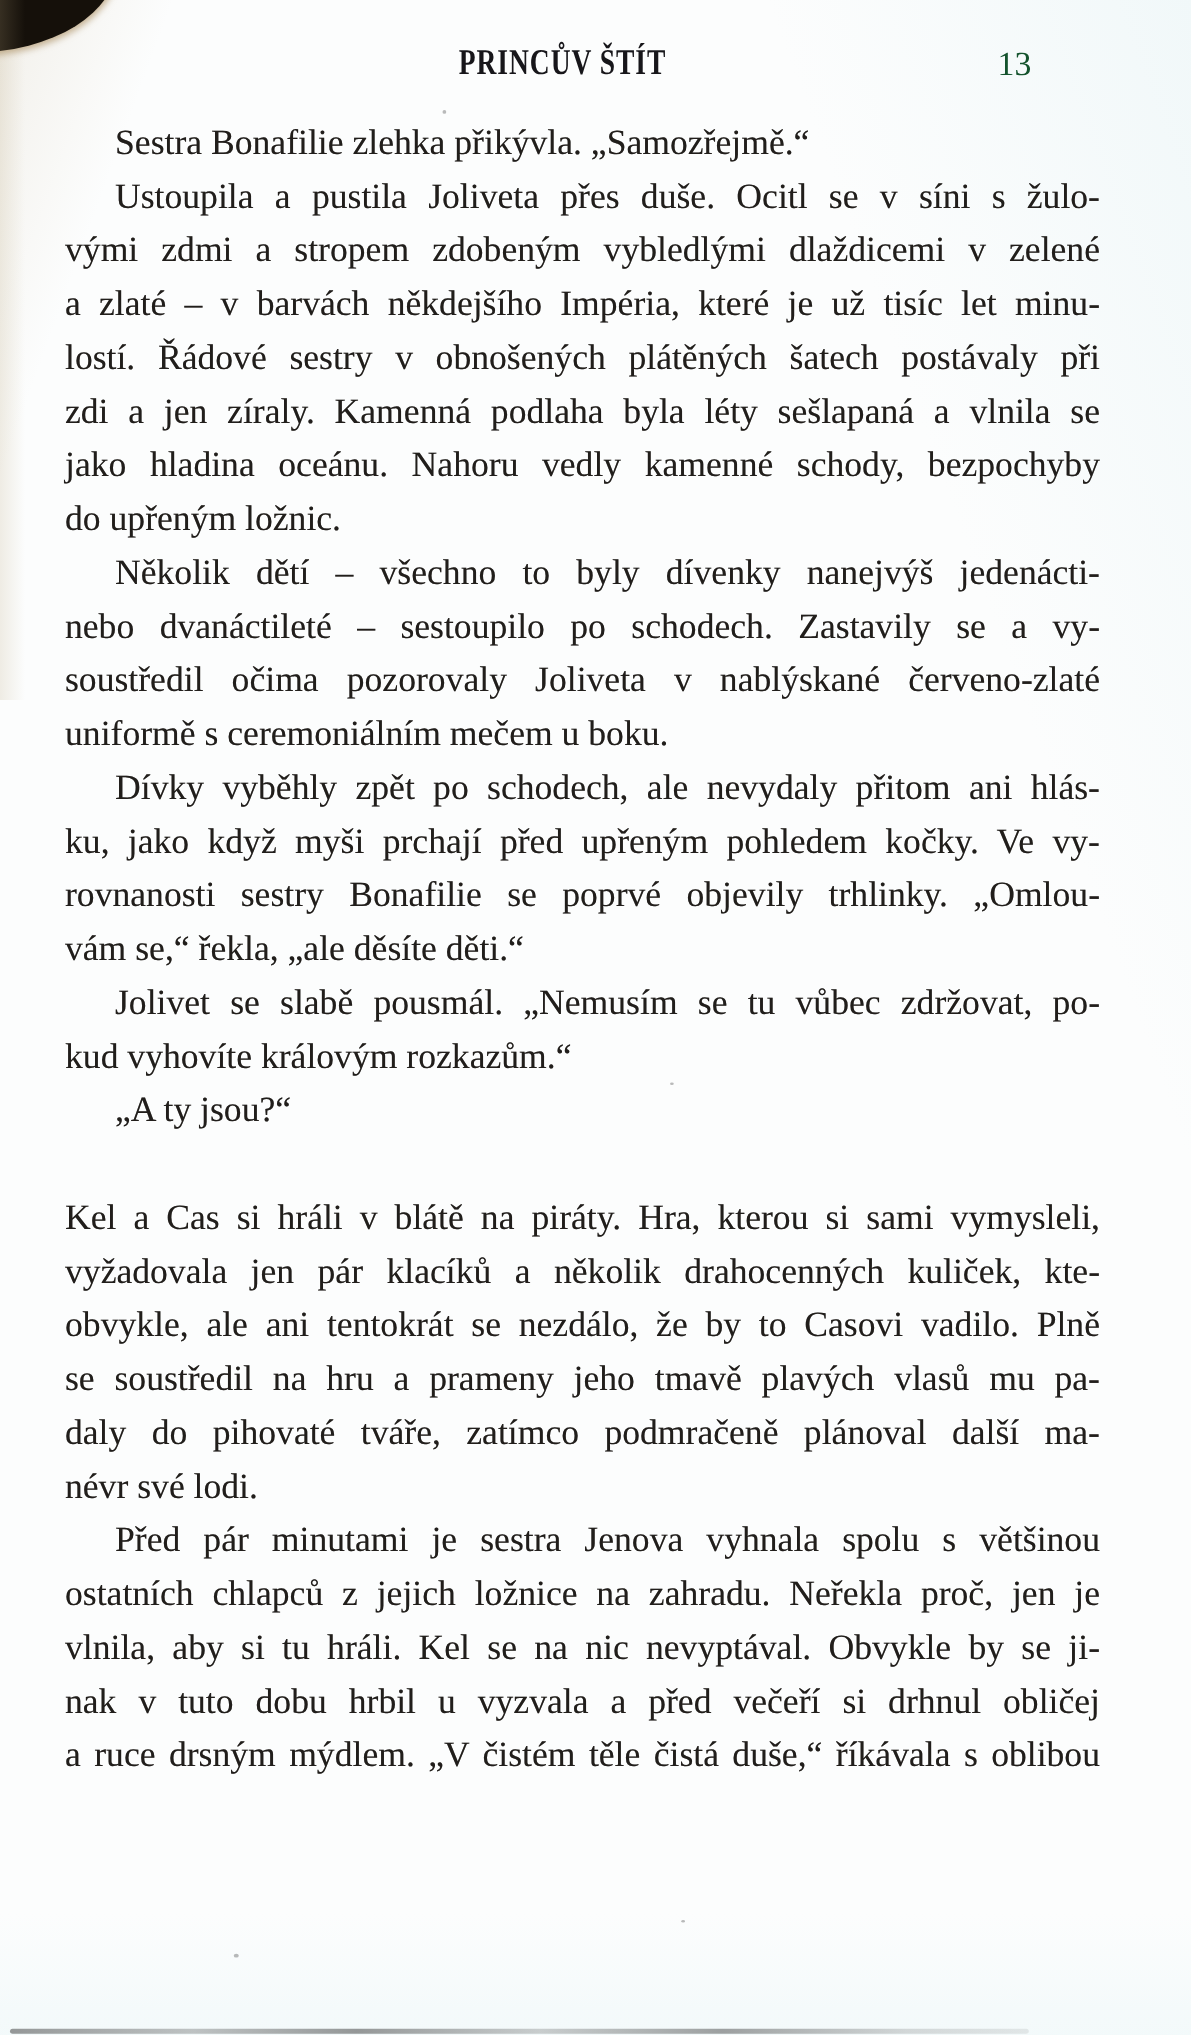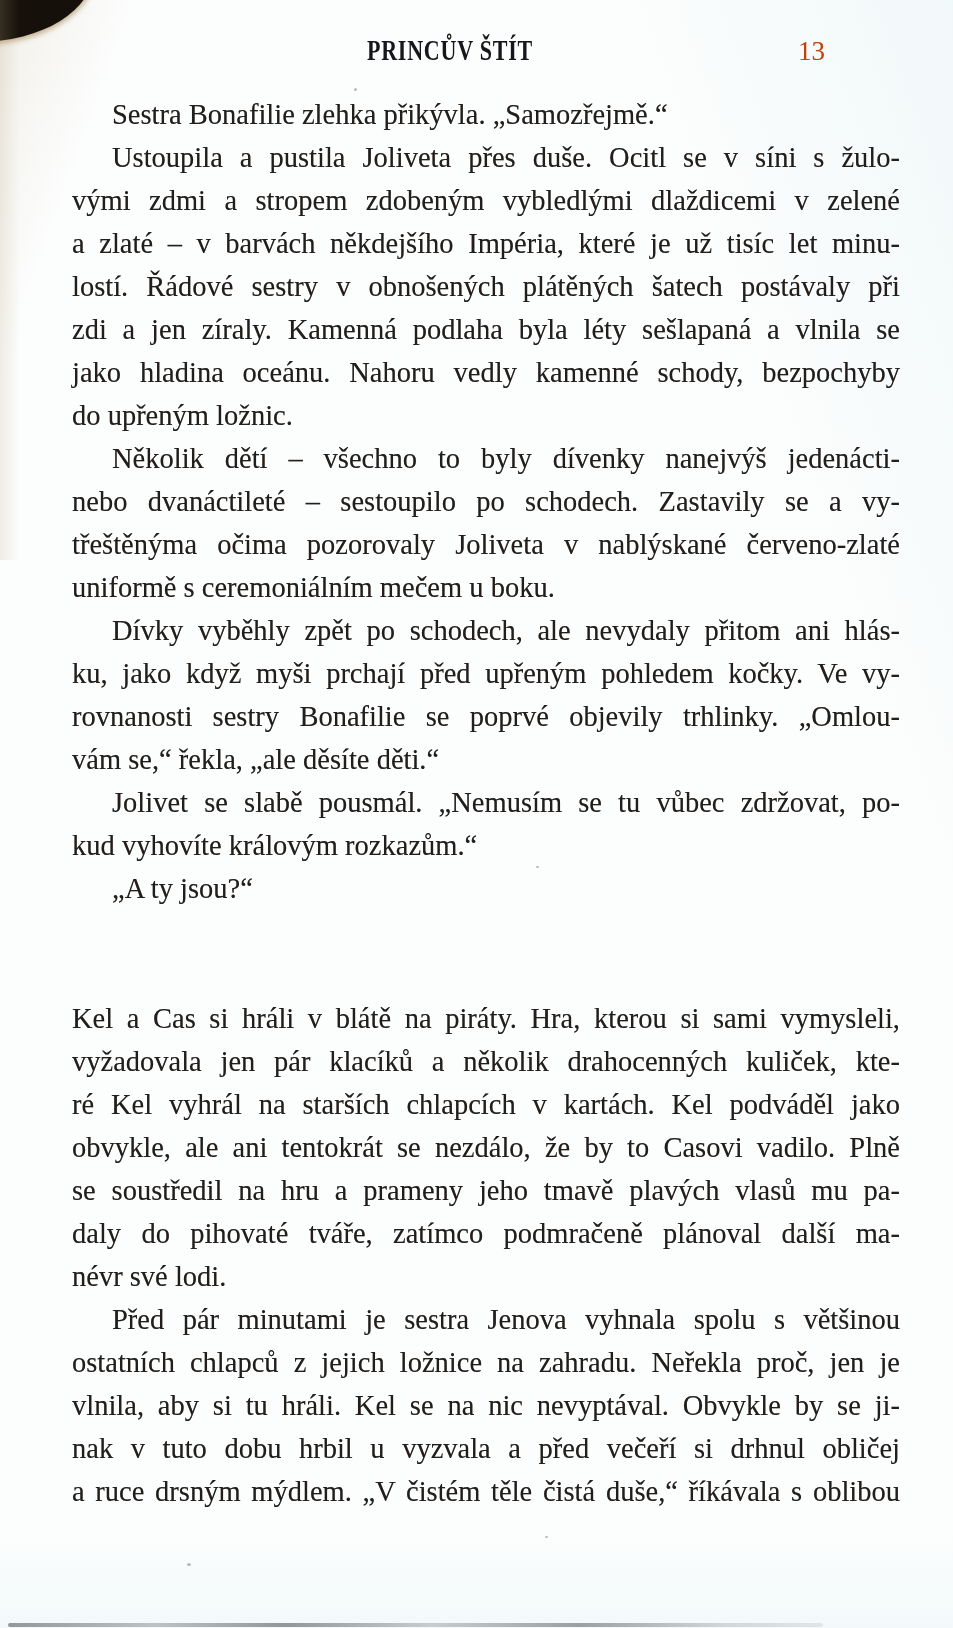--- a/index.html
+++ b/index.html
@@ -52,30 +52,30 @@
     transform-origin: center top;
     font-weight: 700;
     font-size: 29px;
     letter-spacing: 1px;
     white-space: nowrap;
     color: #17161a;
   }
   .page-number {
     position: absolute; right: 128px; top: 2px;
     font-size: 27px;
-    color: #c2410c;
+    color: #14532d;
   }
 
   
   .text-block {
     position: absolute;
-    left: 72px; top: 93px;
+    left: 52px; top: 93px;
     width: 828px;
   }
-  .section + .section { margin-top: 87px; }
+  .section + .section { margin-top: 43px; }
   .paragraph { margin: 0; }
   .line {
     font-size: 28.5px;
     line-height: 43px;
     text-align: justify;
     text-align-last: justify;
     white-space: normal;
     color: #211e1b;
     text-shadow: 0 0 .4px rgba(30,28,26,.45);
   }
@@ -108,42 +108,41 @@
         <div class="line">vými zdmi a stropem zdobeným vybledlými dlaždicemi v zelené</div>
         <div class="line">a zlaté – v barvách někdejšího Impéria, které je už tisíc let minu-</div>
         <div class="line">lostí. Řádové sestry v obnošených plátěných šatech postávaly při</div>
         <div class="line">zdi a jen zíraly. Kamenná podlaha byla léty sešlapaná a vlnila se</div>
         <div class="line">jako hladina oceánu. Nahoru vedly kamenné schody, bezpochyby</div>
         <div class="line final">do upřeným ložnic.</div>
       </div>
       <div class="paragraph">
         <div class="line indent">Několik dětí – všechno to byly dívenky nanejvýš jedenácti-</div>
         <div class="line">nebo dvanáctileté – sestoupilo po schodech. Zastavily se a vy-</div>
-        <div class="line">třeštěnýma očima pozorovaly Joliveta v nablýskané červeno-zlaté</div>
+        <div class="line">soustředil očima pozorovaly Joliveta v nablýskané červeno-zlaté</div>
         <div class="line final">uniformě s ceremoniálním mečem u boku.</div>
       </div>
       <div class="paragraph">
         <div class="line indent">Dívky vyběhly zpět po schodech, ale nevydaly přitom ani hlás-</div>
         <div class="line">ku, jako když myši prchají před upřeným pohledem kočky. Ve vy-</div>
         <div class="line">rovnanosti sestry Bonafilie se poprvé objevily trhlinky. „Omlou-</div>
         <div class="line final">vám se,“ řekla, „ale děsíte děti.“</div>
       </div>
       <div class="paragraph">
         <div class="line indent">Jolivet se slabě pousmál. „Nemusím se tu vůbec zdržovat, po-</div>
         <div class="line final">kud vyhovíte královým rozkazům.“</div>
       </div>
       <div class="paragraph">
         <div class="line indent final">„A ty jsou?“</div>
       </div>
     </div>
     <div class="section">
       <div class="paragraph">
         <div class="line">Kel a Cas si hráli v blátě na piráty. Hra, kterou si sami vymysleli,</div>
         <div class="line">vyžadovala jen pár klacíků a několik drahocenných kuliček, kte-</div>
-        <div class="line">ré Kel vyhrál na starších chlapcích v kartách. Kel podváděl jako</div>
         <div class="line">obvykle, ale ani tentokrát se nezdálo, že by to Casovi vadilo. Plně</div>
         <div class="line">se soustředil na hru a prameny jeho tmavě plavých vlasů mu pa-</div>
         <div class="line">daly do pihovaté tváře, zatímco podmračeně plánoval další ma-</div>
         <div class="line final">névr své lodi.</div>
       </div>
       <div class="paragraph">
         <div class="line indent">Před pár minutami je sestra Jenova vyhnala spolu s většinou</div>
         <div class="line">ostatních chlapců z jejich ložnice na zahradu. Neřekla proč, jen je</div>
         <div class="line">vlnila, aby si tu hráli. Kel se na nic nevyptával. Obvykle by se ji-</div>
         <div class="line">nak v tuto dobu hrbil u vyzvala a před večeří si drhnul obličej</div>

